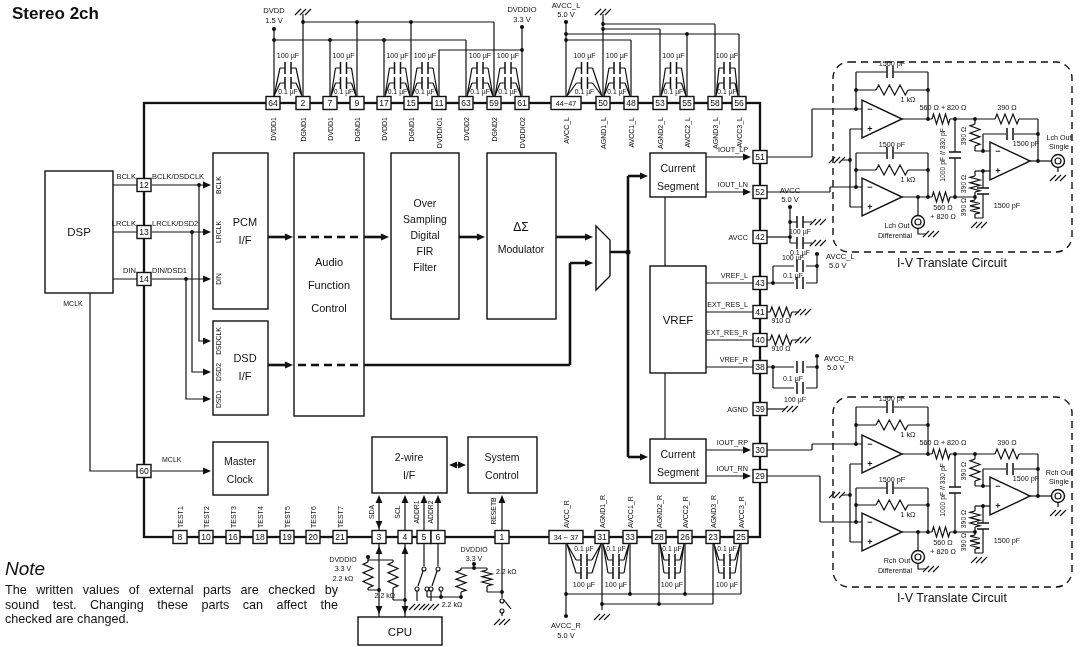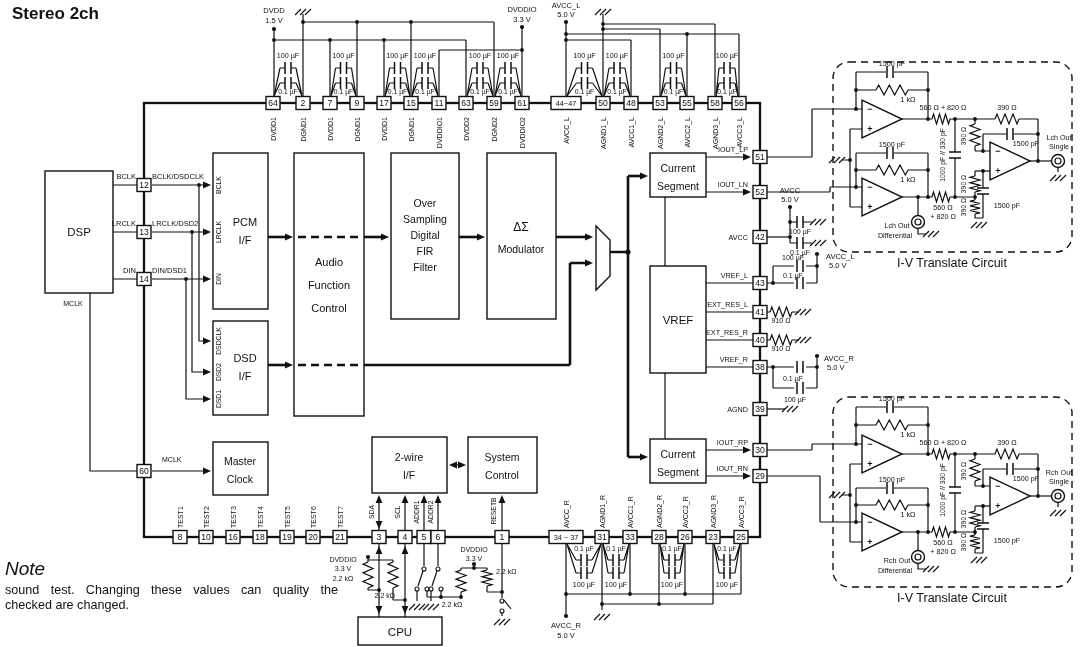--- a/index.html
+++ b/index.html
@@ -712,16 +712,17 @@
       <text x="966" y="542" font-size="6.8" text-anchor="middle" transform="rotate(-90 966 542)">390 Ω</text>
       <path d="M977,523H989M977,529H989" fill="none" stroke="#111" stroke-width="1.5"></path>
       <text x="1007" y="543" font-size="7.2" text-anchor="middle">1500 pF</text>
       <path d="M971,563L977,557M976,563L982,557M981,563L987,557" fill="none" stroke="#111" stroke-width="1.2"></path>
       <text x="1059" y="475" font-size="7.2" text-anchor="middle">Rch Out</text>
       <text x="1059" y="484" font-size="7.2" text-anchor="middle">Single</text>
       <path d="M1050,516L1056,510M1055,516L1061,510M1060,516L1066,510" fill="none" stroke="#111" stroke-width="1.2"></path>
     </svg>
   <div id="note">
     <div class="note-h">Note</div>
-    <div class="note-line">sound test. Changing these values can quality the</div>
+    <div class="note-line">The written values of external parts are checked by</div>
+    <div class="note-line">sound test. Changing these parts can affect the</div>
     <div class="note-line last">checked are changed.</div>
   </div>
 </div>
 
 </body></html>

